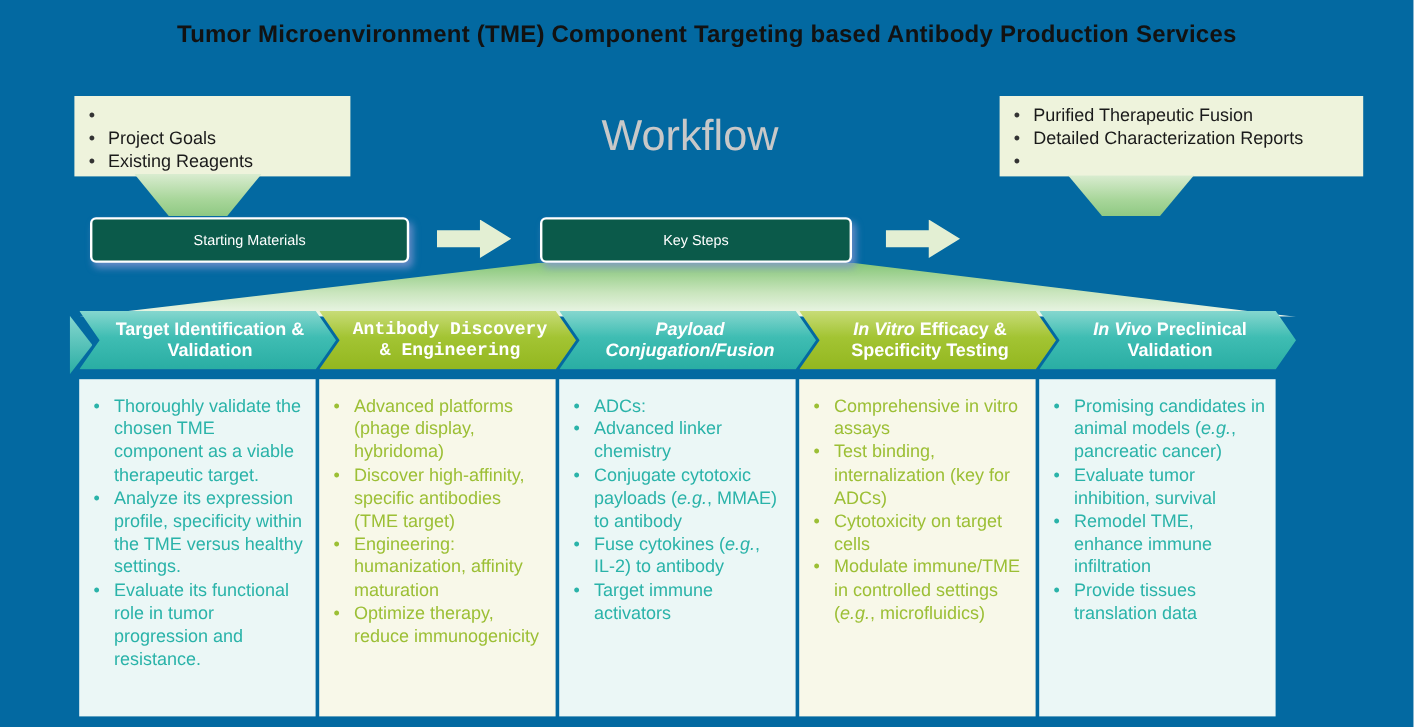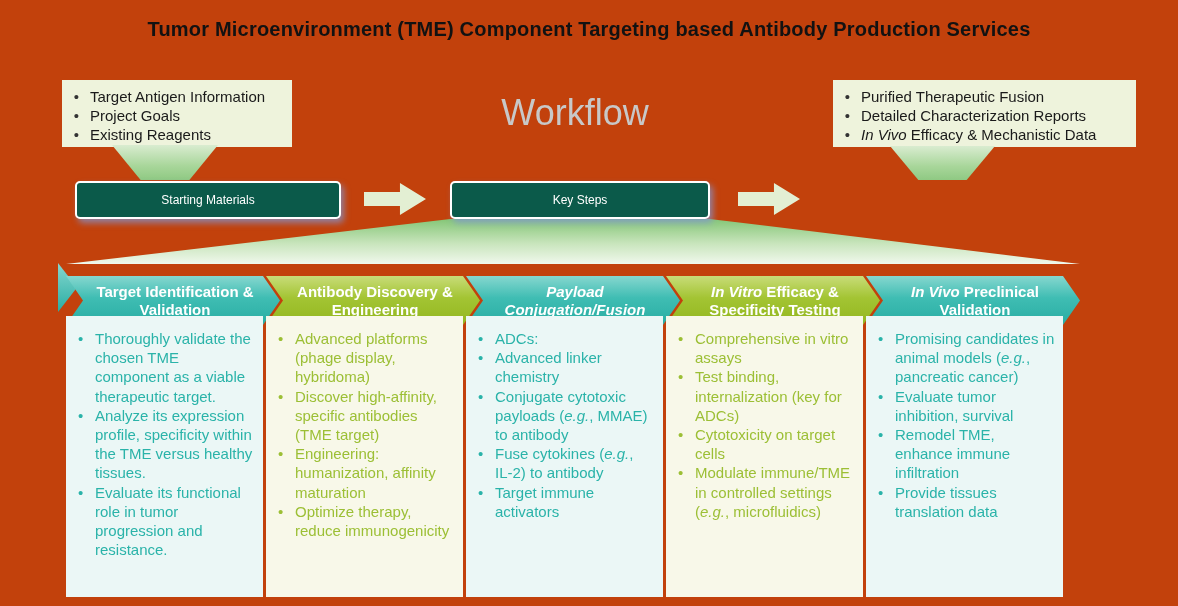--- a/index.html
+++ b/index.html
@@ -1,17 +1,17 @@
 <!DOCTYPE html>
 <html style="--dark-teal: #0b5a4a; --teal-text: #2ab3a9; --green-text: #9cbf35; --light-green-box: #eef3dc; --pale-teal-col: #ebf7f6; --pale-cream-col: #f8f8e9; --arrow-green: #e3efd3; --workflow-gray: #c8c8c8;"><head>
 <meta charset="utf-8">
 <style>
   html,body{margin:0;padding:0;background:#ffffff;}
   .canvas{
-    position:relative;width:1178px;height:606px;overflow:hidden;background:#c2410c;
+    position:relative;width:1178px;height:606px;overflow:hidden;background:#0369a1;
     font-family:"Liberation Sans", sans-serif;
   }
   .title{
     position:absolute;top:18px;left:0;right:0;text-align:center;
     font-size:20px;font-weight:bold;color:#121212;letter-spacing:.2px;
   }
   .workflow{
     position:absolute;top:92px;left:425px;width:300px;text-align:center;
     font-size:36px;color:var(--workflow-gray,#c8c8c8);
   }
@@ -45,30 +45,30 @@
     position:absolute;top:183px;width:62px;height:32px;background:var(--arrow-green,#e3efd3);
     clip-path:polygon(0 28%,58% 28%,58% 0,100% 50%,58% 100%,58% 72%,0 72%);
   }
   .arrow-1{left:364px;} .arrow-2{left:738px;}
   .chev-tail{
     position:absolute;left:58px;top:263px;width:19px;height:49px;
     background:linear-gradient(180deg,#86d7cf,#29ada3);
     clip-path:polygon(0 0,100% 50%,0 100%);
   }
   .chev{
-    position:absolute;top:276px;height:49px;width:214px;box-sizing:border-box;
+    position:absolute;top:259px;height:49px;width:214px;box-sizing:border-box;
     color:#fff;font-weight:bold;font-size:15px;line-height:1.18;
     display:flex;align-items:center;justify-content:center;text-align:center;
     padding:0 22px 0 26px;
     clip-path:polygon(0 0,calc(100% - 17px) 0,100% 50%,calc(100% - 17px) 100%,0 100%,17px 50%);
     filter:drop-shadow(2px 3px 2px rgba(120,140,200,.5));
   }
   .chev.teal{background:linear-gradient(180deg,#86d7cf 0%,#3fbdb3 45%,#29ada3 100%);}
   .chev.green{background:linear-gradient(180deg,#c8dc78 0%,#a3c433 45%,#93b71f 100%);}
-  .chev-1{left:66px;} .chev-2{left:266px;} .chev-3{left:466px;font-style:italic;} .chev-4{left:666px;} .chev-5{left:866px;}
+  .chev-1{left:66px;} .chev-2{left:266px;font-family:Liberation Mono, monospace;} .chev-3{left:466px;font-style:italic;} .chev-4{left:666px;} .chev-5{left:866px;}
   .col{
     position:absolute;top:316px;height:281px;width:197px;box-sizing:border-box;
     padding:13px 8px 0 12px;font-size:15px;line-height:1.28;
   }
   .col.teal{background:var(--pale-teal-col,#ebf7f6);color:var(--teal-text,#2ab3a9);}
   .col.green{background:var(--pale-cream-col,#f8f8e9);color:var(--green-text,#9cbf35);}
   .col-1{left:66px;} .col-2{left:266px;} .col-3{left:466px;} .col-4{left:666px;} .col-5{left:866px;}
   .col-list{list-style:none;margin:0;padding:0;}
   .col-list li{display:flex;gap:9px;}
   .col-list .dot{flex:0 0 8px;}
@@ -80,21 +80,20 @@
 <div class="canvas">
 
   <div class="title">Tumor Microenvironment (TME) Component Targeting based Antibody Production Services</div>
   <div class="workflow">Workflow</div>
 
   <div class="note-box note-input">
     <ul class="note-list">
 
         <li>
           <span class="dot">•</span>
-          <span><span>Target Antigen Information</span></span>
         </li>
 
         <li>
           <span class="dot">•</span>
           <span><span>Project Goals</span></span>
         </li>
 
         <li>
           <span class="dot">•</span>
           <span><span>Existing Reagents</span></span>
@@ -110,21 +109,20 @@
           <span><span>Purified Therapeutic Fusion</span></span>
         </li>
 
         <li>
           <span class="dot">•</span>
           <span><span>Detailed Characterization Reports</span></span>
         </li>
 
         <li>
           <span class="dot">•</span>
-          <span><em>In Vivo</em><span> Efficacy &amp; Mechanistic Data</span></span>
         </li>
       </ul>
   </div>
 
   <div class="connector left"></div>
   <div class="connector right"></div>
   <div class="funnel"></div>
 
   <div class="stage-box stage-1">Starting Materials</div>
   <div class="flow-arrow arrow-1"></div>
@@ -151,21 +149,21 @@
   <div class="col teal col-1">
     <ul class="col-list">
 
         <li>
           <span class="dot">•</span>
           <span><span>Thoroughly validate the chosen TME component as a viable therapeutic target.</span></span>
         </li>
 
         <li>
           <span class="dot">•</span>
-          <span><span>Analyze its expression profile, specificity within the TME versus healthy tissues.</span></span>
+          <span><span>Analyze its expression profile, specificity within the TME versus healthy settings.</span></span>
         </li>
 
         <li>
           <span class="dot">•</span>
           <span><span>Evaluate its functional role in tumor progression and resistance.</span></span>
         </li>
       </ul>
   </div>
   <div class="col green col-2">
     <ul class="col-list">

